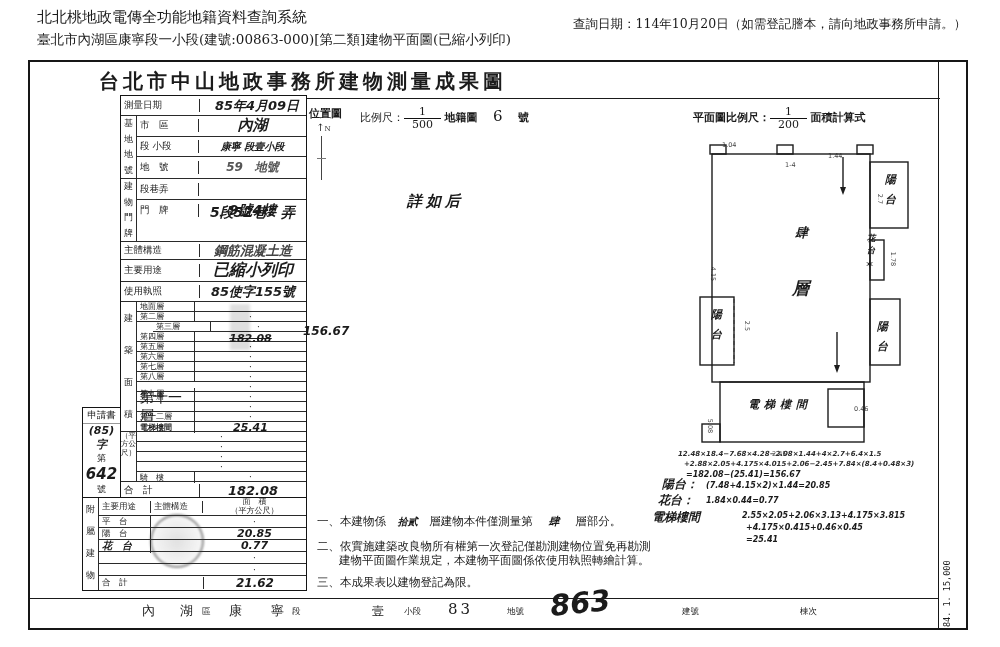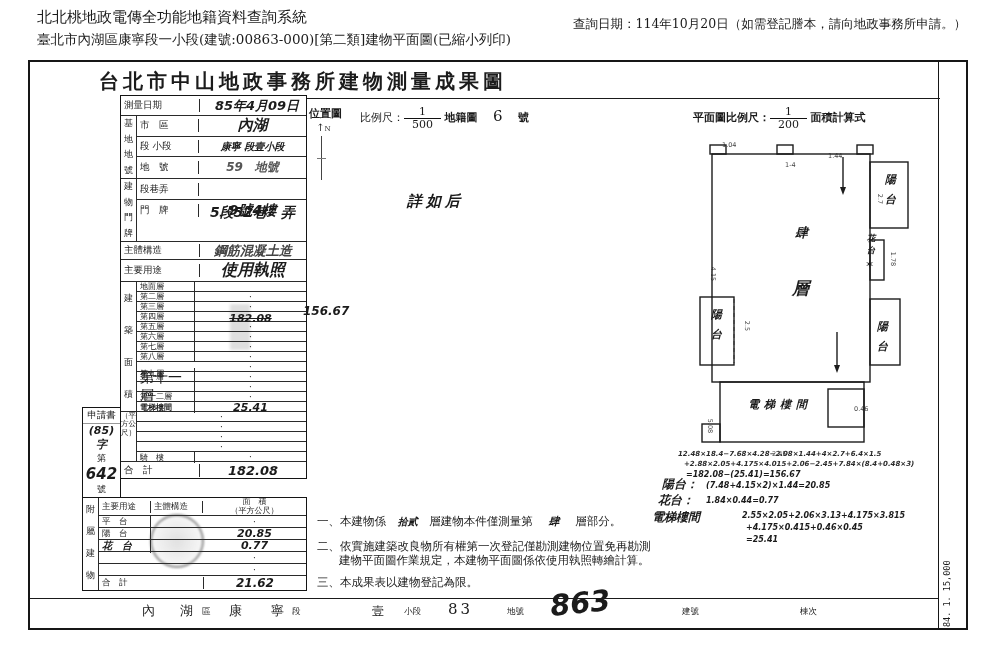--- a/index.html
+++ b/index.html
@@ -96,34 +96,38 @@
           <div class="vcell hw" style="font-size:14px;">9號4樓</div>
         </div>
       </div>
     </div>
     <div class="trow" style="height:18px;">
       <div class="lcell2">主體構造</div>
       <div class="vcell hw" style="font-size:13px;color:#444;">鋼筋混凝土造</div>
     </div>
     <div class="trow" style="height:22px;">
       <div class="lcell2">主要用途</div>
-      <div class="vcell hw" style="font-size:16px;">使用執照</div>
+      <div class="vcell hw" style="font-size:16px;">已縮小列印</div>
+    </div>
+    <div class="trow" style="height:20px;">
+      <div class="lcell2">使用執照</div>
+      <div class="vcell hw" style="font-size:13px;">85使字155號</div>
     </div>
     <div class="gsec" style="height:130px;">
       <div class="gcell vlabel" style="line-height:32px;">建築面積</div>
       <div class="grows">
         <div class="trow" style="height:10px;">
             <div class="lcell" style="font-size:8px;width:58px;">地面層</div>
             <div class="vcell sm"></div>
           </div>
         <div class="trow" style="height:10px;">
             <div class="lcell" style="font-size:8px;width:58px;">第二層</div>
             <div class="vcell sm">·</div>
           </div>
-        <div class="trow" style="height:10px;">
+        <div class="trow" style="height:10px;margin-left:16px;">
             <div class="lcell" style="font-size:8px;width:58px;">第三層</div>
             <div class="vcell sm">·</div>
           </div>
         <div class="trow" style="height:10px;">
           <div class="lcell" style="font-size:8px;width:58px;">第四層</div>
           <div class="vcell">
             <span class="hw strike" style="font-size:11px;">182.08</span>
             <span class="hw abs" style="font-size:12px;left:108px;top:-3px;white-space:nowrap;">156.67</span>
           </div>
         </div>

